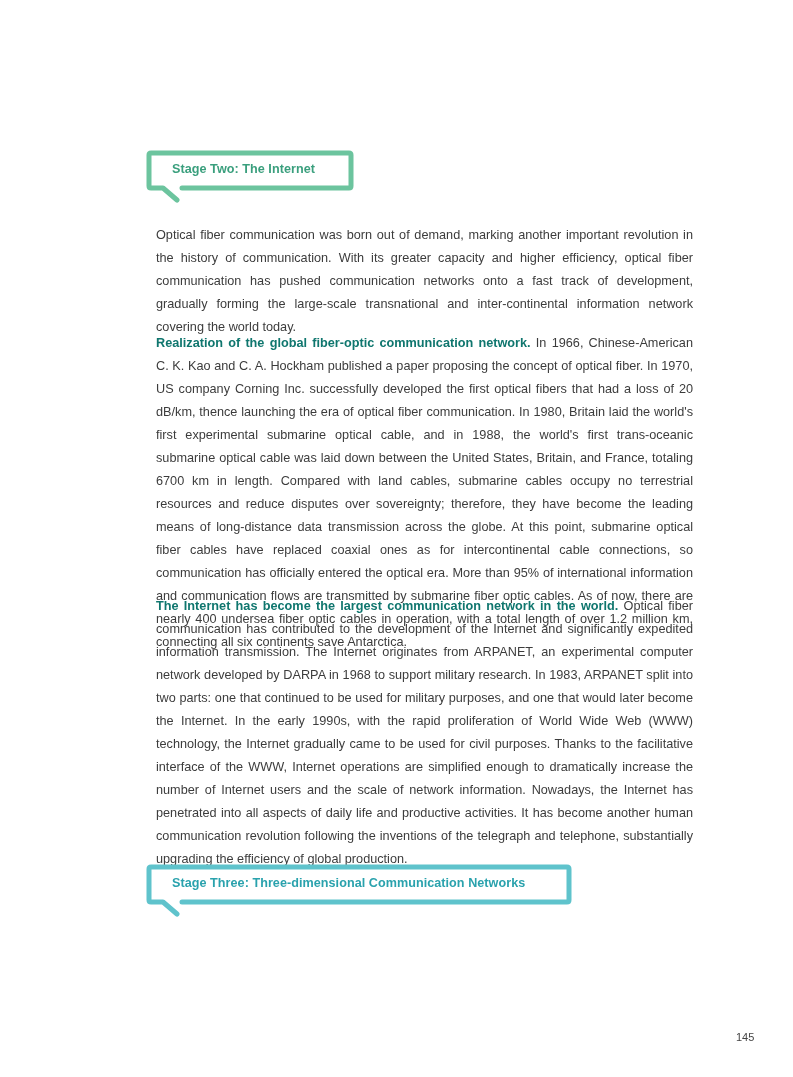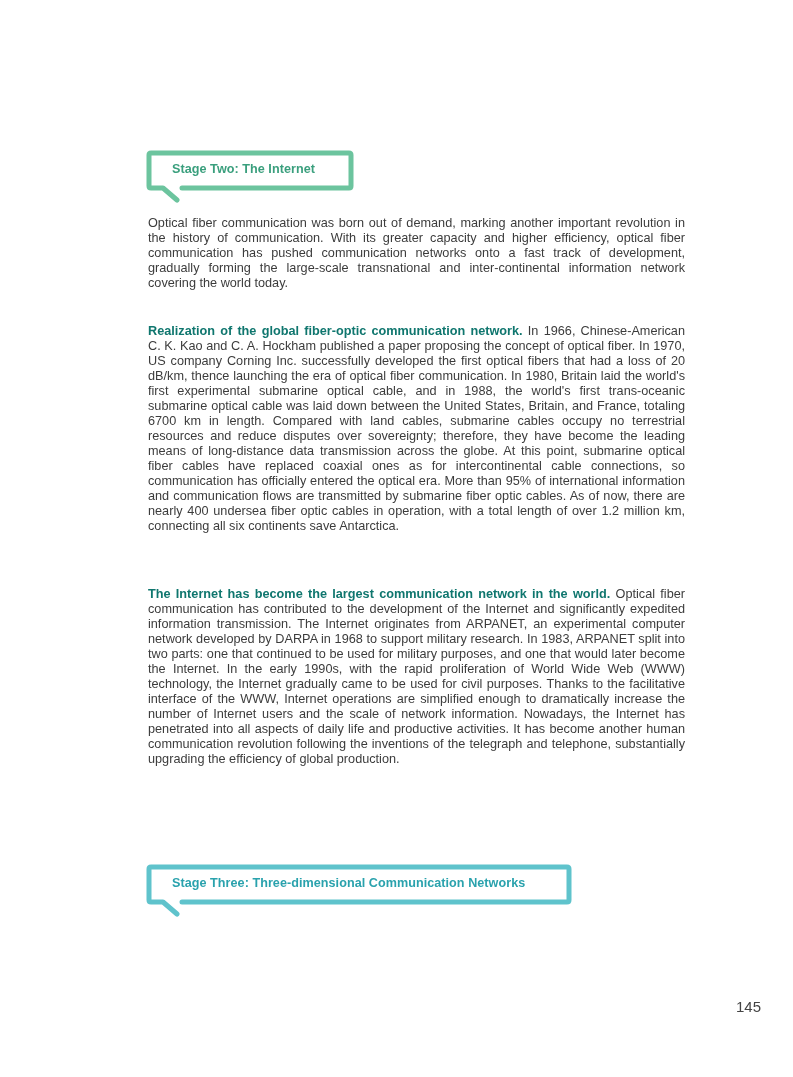--- a/index.html
+++ b/index.html
@@ -44,39 +44,39 @@
     #stage-two { top: 150px; width: 208px; height: 52px; }
     #stage-two .label { color: #3a9f7d; }
     #stage-three { top: 864px; width: 426px; height: 52px; }
     #stage-three .label { color: #2aa2ad; }
 
     .para {
       position: absolute;
       left: 148px;
       width: 537px;
       font-size: 12.7px;
-      line-height: 15px;
+      line-height: 23px;
       text-align: justify;
       color: #3c3c3c;
-      margin: 0;
+      margin: 8px;
     }
     .para b {
       color: #0f766e;
       font-weight: bold;
     }
     #p-intro { top: 216px; }
     #p-fiber { top: 324px; }
     #p-internet { top: 587px; }
     #p-three { top: 931px; }
 
     .page-number {
       position: absolute;
       left: 736px;
-      top: 998px;
-      font-size: 15px;
+      top: 1031px;
+      font-size: 11px;
       color: #444;
     }
   </style>
 </head>
 <body>
 
 <div class="page">
 
   <div id="stage-two" class="stage-heading">
     <svg width="208" height="52">

